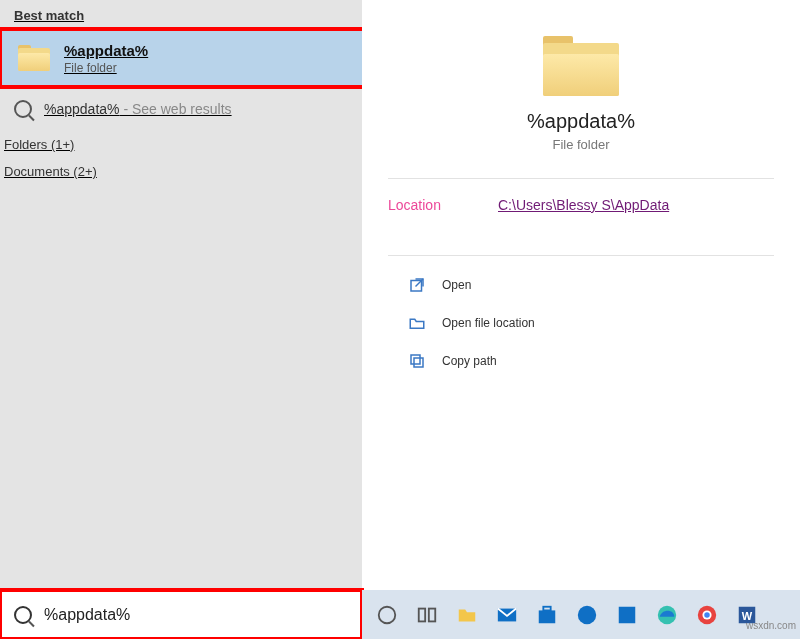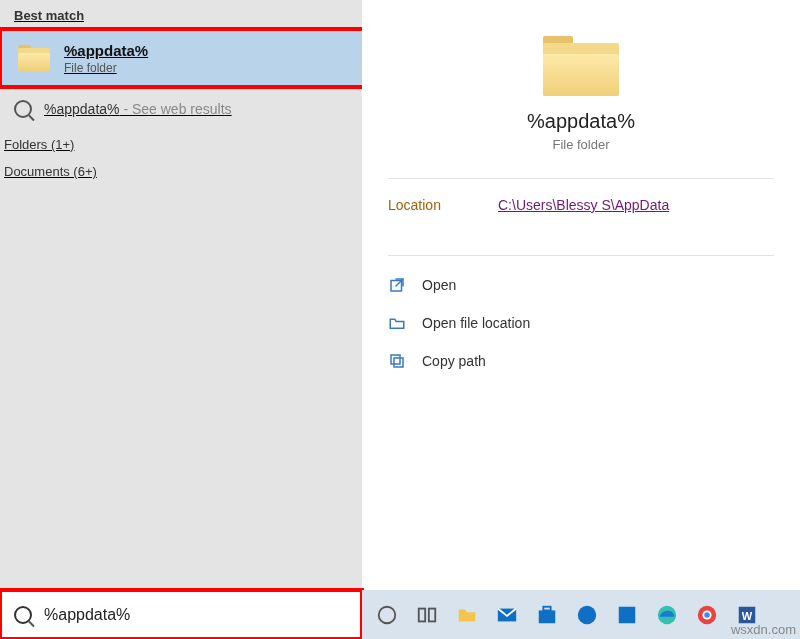--- a/index.html
+++ b/index.html
@@ -38,42 +38,42 @@
   .mini-line { font-size:13px; color:#333; padding:6px 4px; cursor:pointer; }
 
   
   .preview-icon-wrap { text-align:center; padding-top:36px; }
   .preview-title { text-align:center; font-size:20px; color:#222; margin-top:14px; }
   .preview-sub { text-align:center; font-size:13px; color:#777; margin-top:4px; }
 
   .divider { height:1px; background:#e2e2e2; margin:26px 26px 0 26px; }
 
   .loc-row { display:flex; padding:18px 26px 16px 26px; font-size:14px; }
-  .loc-label { color:#a16207; width:110px; }
+  .loc-label { color:#ec4899; width:110px; }
   .loc-val { color:#701a75; text-decoration:underline; cursor:pointer; }
 
-  .action-row { display:flex; align-items:center; height:38px; padding-left:26px; cursor:pointer; font-size:14px; color:#333; }
+  .action-row { display:flex; align-items:center; height:38px; padding-left:26px; cursor:pointer; font-size:12px; color:#333;margin-left:20px; }
   .action-row svg { width:18px; height:18px; margin-right:16px; }
 
   
   .search-bar {
     position:absolute; left:0; bottom:0; width:362px; height:49px; background:#fff;
     display:flex; align-items:center; padding-left:14px;
   }
   .search-bar .search-glyph { border-color:#333; }
   .search-input { border:none; outline:none; font-size:16px; margin-left:12px; flex:1; color:#222; }
 
   
   .taskbar {
     position:absolute; left:362px; bottom:0; width:438px; height:49px; background:#d9e3ee;
     display:flex; align-items:center; gap:10px; padding-left:10px;
   }
   .tb-btn { width:30px; height:30px; display:flex; align-items:center; justify-content:center; cursor:pointer; border-radius:2px; }
   .tb-btn svg { width:22px; height:22px; }
-  .watermark { position:absolute; right:4px; bottom:2px; font-size:13px; color:#888; }
+  .watermark { position:absolute; right:4px; bottom:8px; font-size:10px; color:#888; }
 </style>
 </head>
 <body>
 
 <div class="left-panel">
   <div class="section-header">Best match</div>
 
   <div class="best-match-row red-box">
     <div class="folder-icon-sm">
       <div class="folder-back"></div>
@@ -89,21 +89,21 @@
 
   <div class="web-row">
     <div class="search-glyph"></div>
     <div class="web-text">
       <span>%appdata%</span><span class="muted"> - See web results</span>
     </div>
     <div class="chev">›</div>
   </div>
 
   <div class="mini-line">Folders (1+)</div>
-  <div class="mini-line">Documents (6+)</div>
+  <div class="mini-line">Documents (2+)</div>
 </div>
 
 <div class="right-panel">
   <div class="preview-icon-wrap">
     <div class="folder-icon-lg">
       <div class="folder-back"></div>
         <div class="folder-body"></div>
         <div class="folder-front"></div>
     </div>
   </div>

